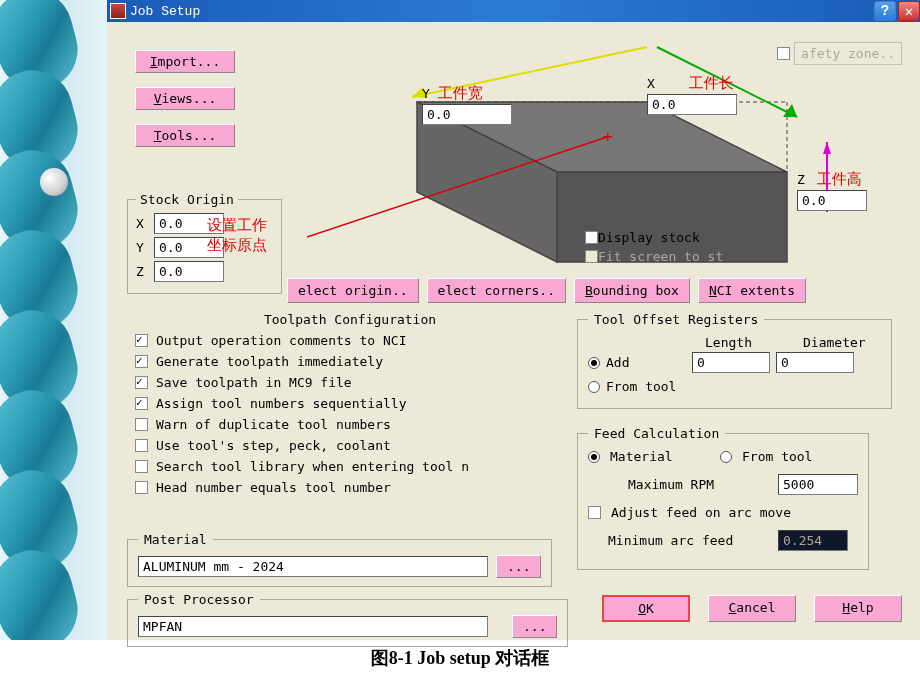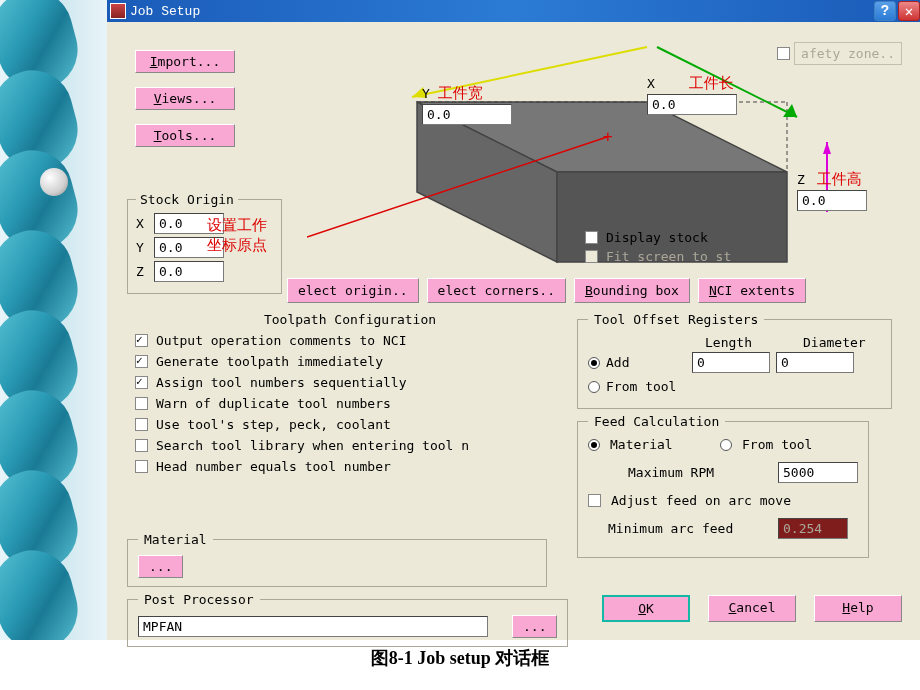--- a/index.html
+++ b/index.html
@@ -28,52 +28,52 @@
 .btn u { text-decoration: underline; }
 .left-btns { position: absolute; left: 28px; top: 28px; display: flex; flex-direction: column; gap: 14px; }
 .left-btns .btn { width: 100px; }
 .safety-zone { position: absolute; right: 18px; top: 20px; display: flex; align-items: center; gap: 4px; }
 .gray-text { color: #aca899; }
 .chk { width: 13px; height: 13px; background: #fff; border: 1px solid #888; display: inline-block; vertical-align: middle; }
 .chk.checked::after { content: "✓"; font-size: 11px; line-height: 10px; display: block; color: #000; }
 .safety-btn { border: 1px solid #c0c0b0; padding: 3px 6px; color: #aca899; font-family: monospace; font-size: 13px; }
 .viz { position: absolute; left: 200px; top: 20px; width: 560px; height: 230px; }
 .input-box { background: #fff; border: 1px solid #7a7a7a; border-top-color: #444; border-left-color: #444; padding: 2px 4px; font-family: monospace; font-size: 13px; min-width: 60px; display: inline-block; }
-.input-box.disabled { background: #7f1d1d; color: #aca899; }
+.input-box.disabled { background: #0f172a; color: #aca899; }
 .annotation { color: #d00; font-family: "SimSun"; font-size: 15px; font-weight: normal; position: absolute; }
 .stock-origin { position: absolute; left: 20px; top: 170px; border: 1px solid #aca899; padding: 6px 8px 8px 8px; width: 155px; }
 .stock-origin legend { padding: 0 4px; font-family: monospace; font-size: 13px; }
 .stock-row { display: flex; align-items: center; gap: 6px; margin-bottom: 3px; }
 .stock-row span { font-family: monospace; width: 12px; }
 .stock-row .input-box { width: 70px; }
 .display-stock { position: absolute; left: 478px; top: 208px; }
-.ds-row { display: flex; align-items: center; gap: 8px; margin-bottom: 4px; font-family: monospace; }
+.ds-row { display: flex; align-items: center; gap: 0; margin-bottom: 4px; font-family: monospace; }
 .ds-row .gray-text { font-family: monospace; }
 .button-row { position: absolute; left: 180px; top: 256px; display: flex; gap: 8px; }
 .button-row .btn { padding: 4px 10px; }
 fieldset.group { border: 1px solid #aca899; padding: 8px 10px; font-family: monospace; }
 fieldset.group legend { padding: 0 6px; }
 .toolpath-config { position: absolute; left: 28px; top: 290px; width: 430px; border: none; }
 .tc-row { display: flex; align-items: center; gap: 8px; margin-bottom: 6px; }
 .tool-offset { position: absolute; left: 470px; top: 290px; width: 315px; }
 .to-header { display: flex; justify-content: flex-end; gap: 20px; margin-bottom: 2px; }
 .to-header span { width: 78px; text-align: left; }
 .to-row { display: flex; align-items: center; gap: 6px; margin-bottom: 6px; }
 .radio { width: 12px; height: 12px; border: 1px solid #555; border-radius: 50%; display: inline-block; background: #fff; vertical-align: middle; position: relative; }
 .radio.sel::after { content: ""; width: 6px; height: 6px; background: #000; border-radius: 50%; position: absolute; left: 2px; top: 2px; }
-.feed-calc { position: absolute; left: 470px; top: 392px; width: 263px; }
+.feed-calc { position: absolute; left: 470px; top: 404px; width: 263px; }
 .fc-row { display: flex; align-items: center; gap: 10px; margin-bottom: 10px; }
 .material-grp { position: absolute; left: 20px; top: 510px; width: 420px; }
 .material-grp .input-box { width: 350px; display: inline-block; }
 .pp-grp { position: absolute; left: 20px; top: 570px; width: 420px; }
 .pp-grp .input-box { width: 350px; display: inline-block; }
 .ellipsis-btn { padding: 3px 10px; }
 .bottom-btns { position: absolute; right: 18px; bottom: 18px; display: flex; gap: 18px; }
 .bottom-btns .btn { width: 88px; padding: 4px 0; }
-.bottom-btns .btn.default { border: 2px solid #14b8a6; }
+.bottom-btns .btn.default { border: 2px solid #ef4444; }
 .caption { text-align: center; font-family: "SimSun"; font-size: 18px; font-weight: bold; margin-top: 6px; }
 </style>
 </head>
 <body>
 
 <div class="page-wrap">
   <div class="sidebar-graphic">
     <div class="spiral"></div>
       <div class="spiral"></div>
       <div class="spiral"></div>
@@ -193,20 +193,24 @@
         <div class="tc-row">
             <span class="chk checked"></span>
             <span>Output operation comments to NCI</span>
           </div>
         <div class="tc-row">
             <span class="chk checked"></span>
             <span>Generate toolpath immediately</span>
           </div>
         <div class="tc-row">
             <span class="chk checked"></span>
+            <span>Save toolpath in MC9 file</span>
+          </div>
+        <div class="tc-row">
+            <span class="chk checked"></span>
             <span>Assign tool numbers sequentially</span>
           </div>
         <div class="tc-row">
             <span class="chk"></span>
             <span>Warn of duplicate tool numbers</span>
           </div>
         <div class="tc-row">
             <span class="chk"></span>
             <span>Use tool's step, peck, coolant</span>
           </div>
@@ -256,20 +260,21 @@
         </div>
         <div class="fc-row" style="padding-left:20px">
           <span style="width:160px">Minimum arc feed</span>
           <span class="input-box disabled" style="width:70px">0.254</span>
         </div>
       </fieldset>
 
       <fieldset class="group material-grp">
         <legend>Material</legend>
         <div style="display:flex; gap:8px; align-items:center;">
+          <span class="input-box">ALUMINUM mm - 2024</span>
           <span class="btn ellipsis-btn">...</span>
         </div>
       </fieldset>
 
       <fieldset class="group pp-grp">
         <legend>Post Processor</legend>
         <div style="display:flex; gap:24px; align-items:center;">
           <span class="input-box">MPFAN</span>
           <span class="btn ellipsis-btn">...</span>
         </div>

